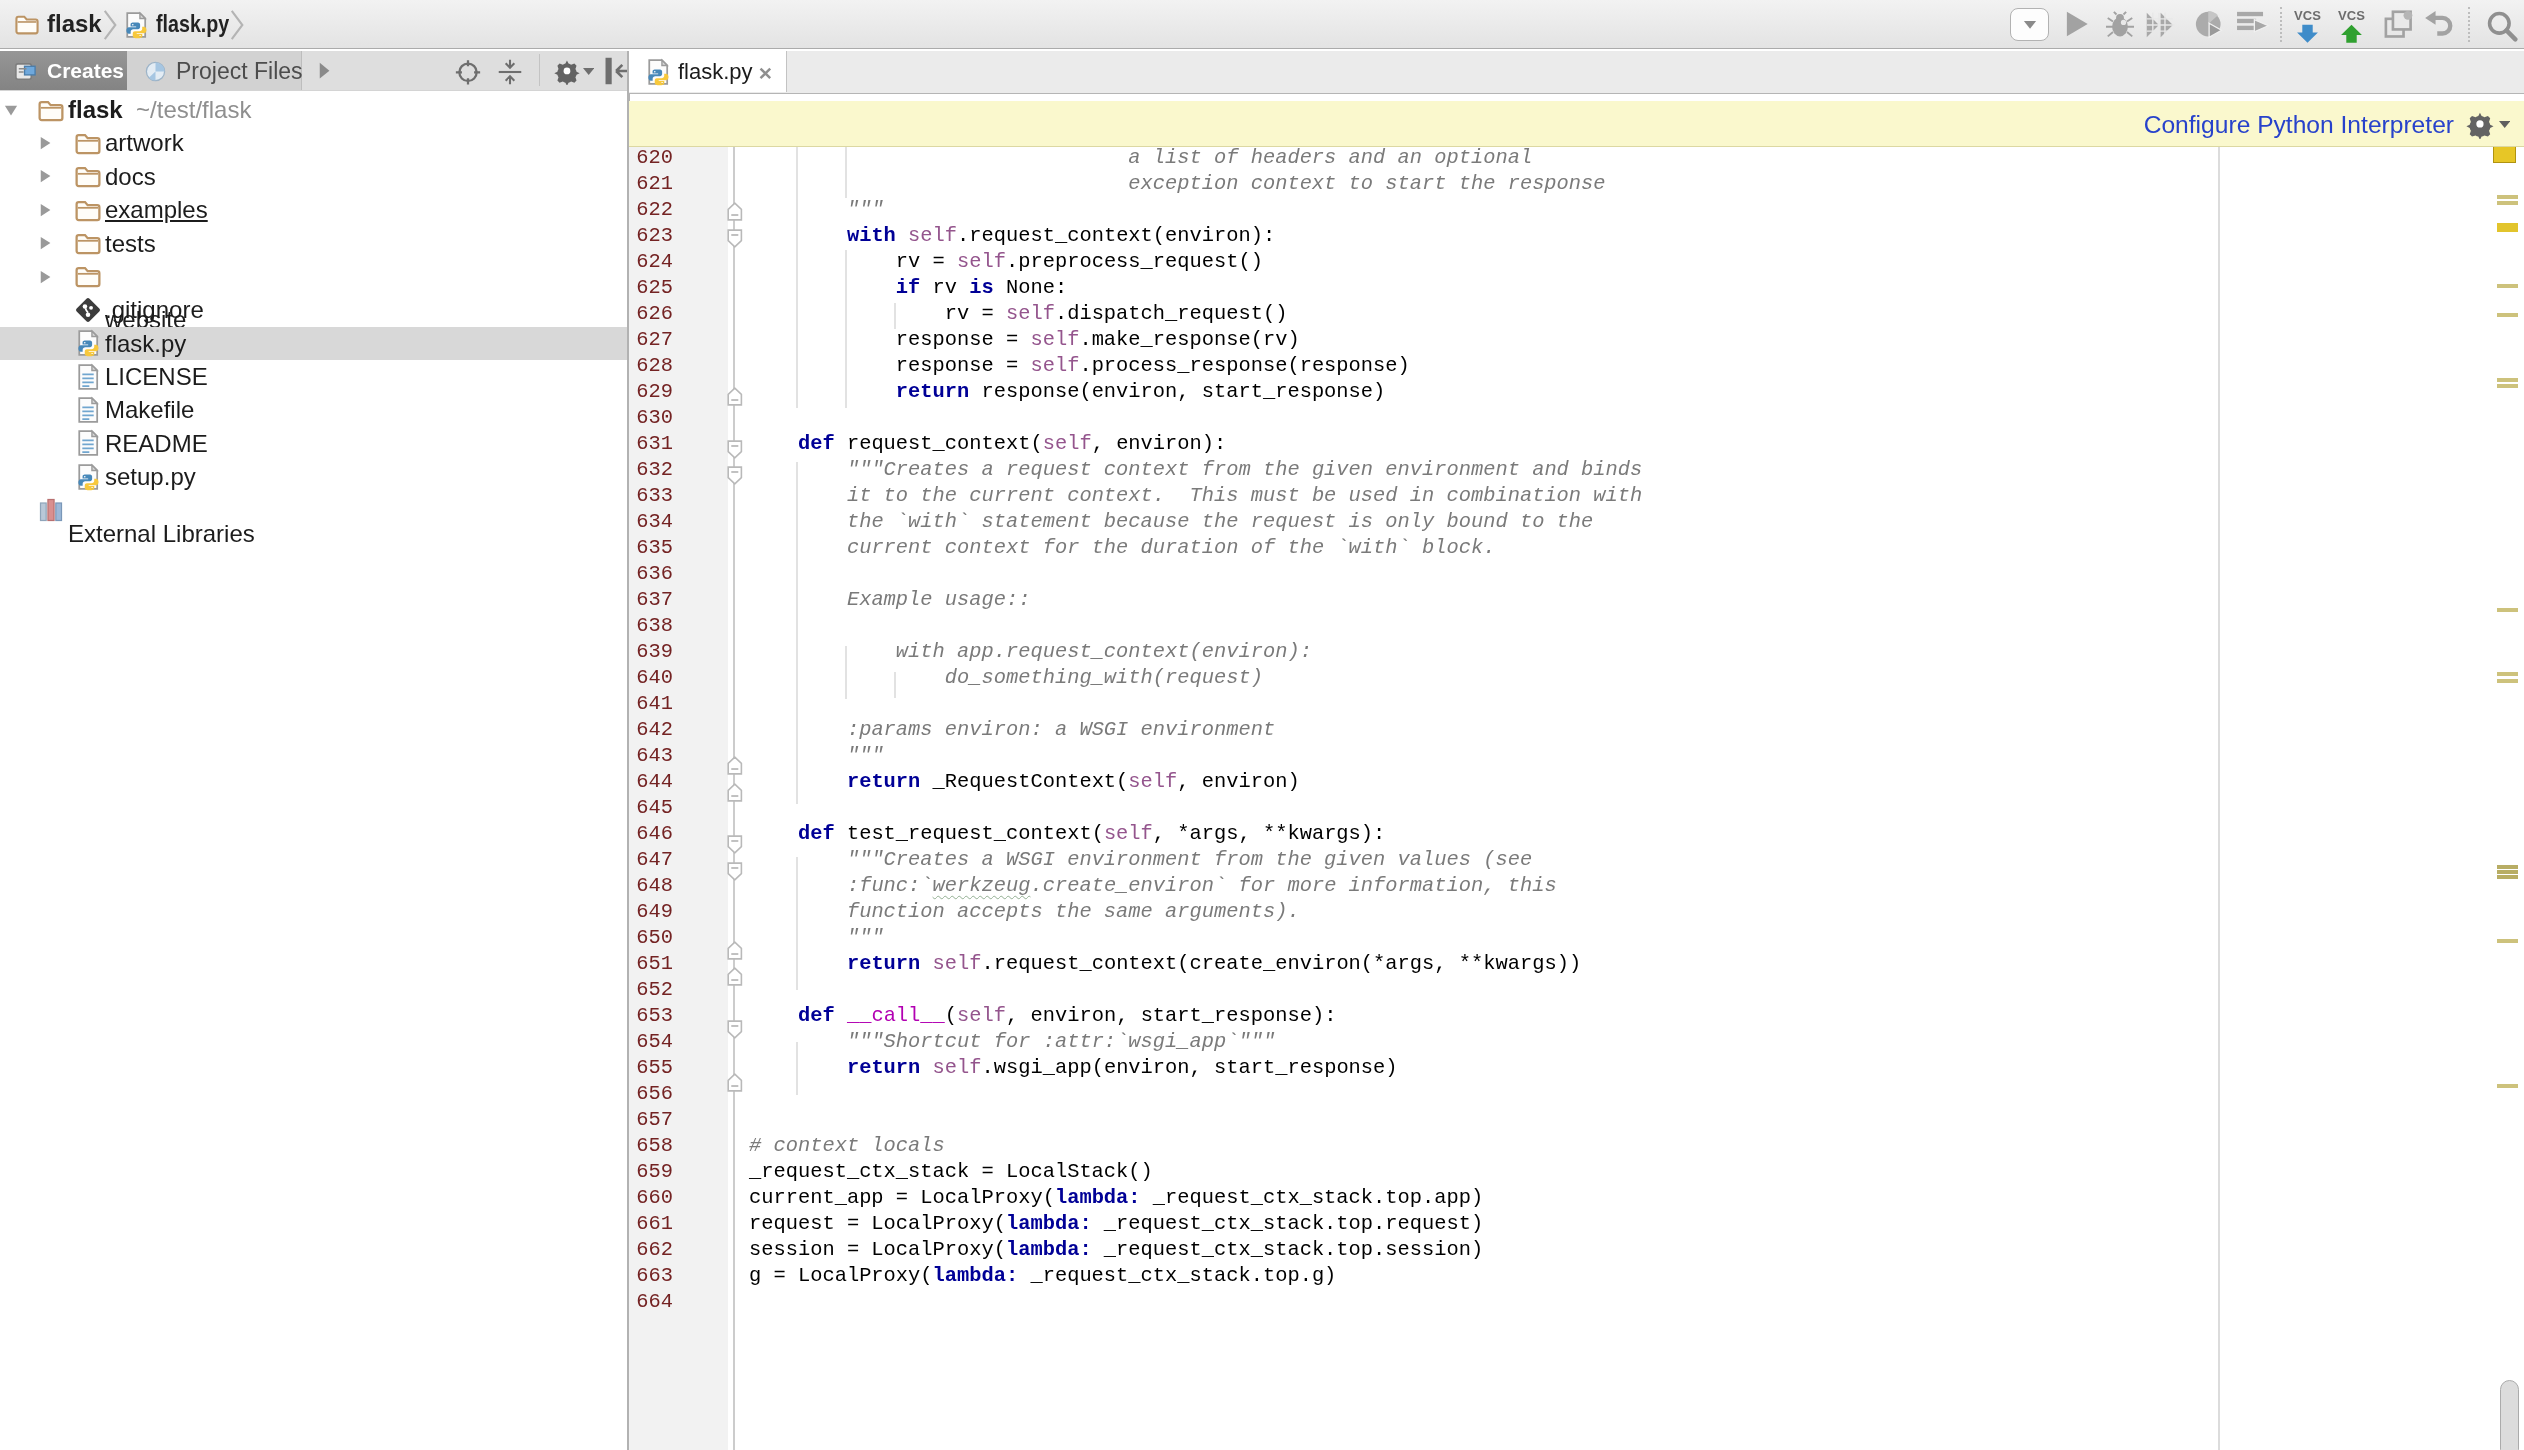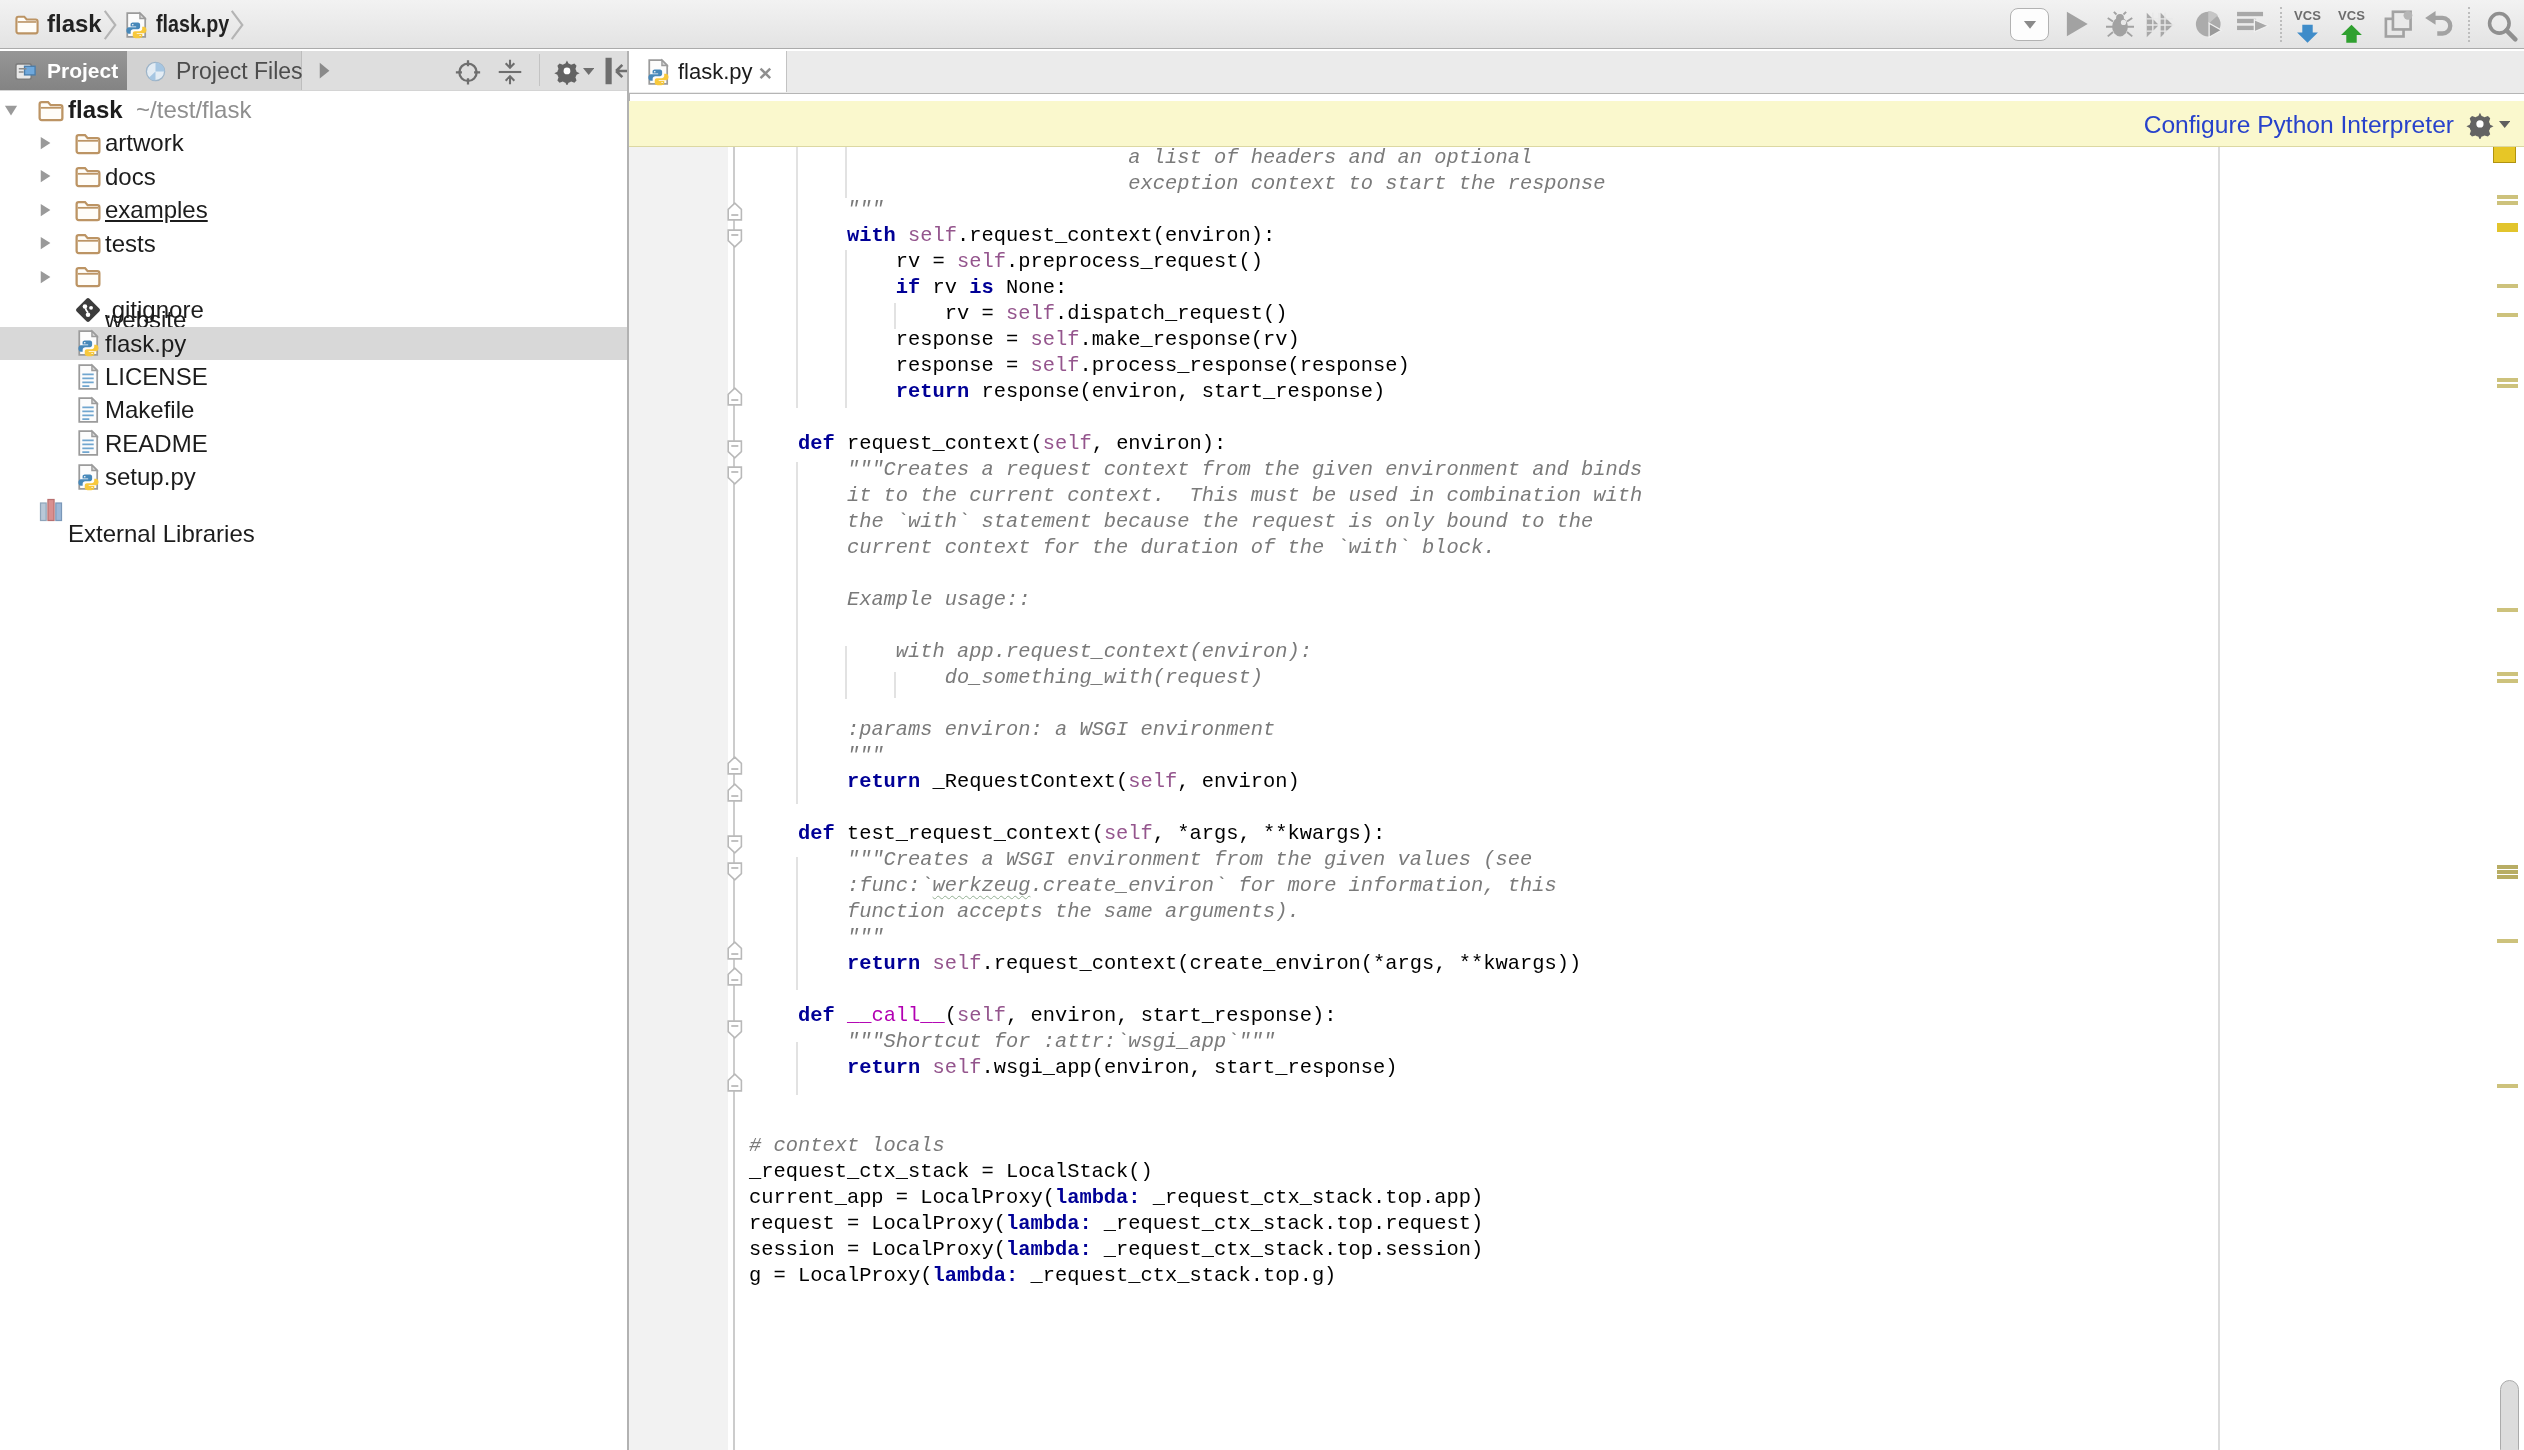--- a/index.html
+++ b/index.html
@@ -139,21 +139,21 @@
 <svg class="abs" style="left:2486px;top:9.7px" width="32" height="32" viewBox="0 0 36 36">
 <circle cx="15" cy="15" r="11" fill="none" stroke="#8f8f8f" stroke-width="4"></circle>
 <path d="M23 23 L33 33" stroke="#8f8f8f" stroke-width="5" stroke-linecap="round"></path>
     </svg>
 
 <div class="abs" style="left:0;top:51px;width:627px;height:40px;background:#dedede"></div>
 <div class="abs" style="left:0;top:51px;width:127px;height:40px;background:linear-gradient(#969696,#838383)"></div>
 <svg class="abs" style="left:14px;top:61px" width="23" height="23" viewBox="0 0 26 26">
       <use href="#projicon"></use>
     </svg>
-<div class="abs" style="left:47px;top:56px;font-size:21px;line-height:30px;color:#fff;font-weight:bold">Project</div>
+<div class="abs" style="left:47px;top:56px;font-size:21px;line-height:30px;color:#fff;font-weight:bold">Creates</div>
 <div class="abs" style="left:127px;top:51px;width:175px;height:40px;background:#d2d2d2;border-right:1.8px solid #bdbdbd"></div>
 <svg class="abs" style="left:144px;top:60px" width="23" height="23" viewBox="0 0 26 26">
       <use href="#pieicon"></use>
     </svg>
 <div class="abs" style="left:176px;top:55px;font-size:23px;line-height:32px;color:#4c4c4c">Project Files</div>
 <svg class="abs" style="left:318px;top:61px" width="12.3" height="19.3" viewBox="0 0 14 22">
       <path d="M2 2 v18 l11 -9 z" fill="#8a8a8a"></path>
     </svg>
 <svg class="abs" style="left:455px;top:60px" width="26" height="24.6" viewBox="0 0 30 28">
 <circle cx="15" cy="14" r="10" fill="none" stroke="#6e6e6e" stroke-width="2.6"></circle>
@@ -264,20 +264,65 @@
 <div class="abs" style="left:2218px;top:147px;width:1.8px;height:1304px;background:#dcdcdc"></div>
 <div class="abs" style="left:796px;top:145px;width:1.8px;height:263px;background:#e2e2e2"></div>
 <div class="abs" style="left:796px;top:462px;width:1.8px;height:342px;background:#e2e2e2"></div>
 <div class="abs" style="left:796px;top:857px;width:1.8px;height:133px;background:#e2e2e2"></div>
 <div class="abs" style="left:796px;top:1042px;width:1.8px;height:53px;background:#e2e2e2"></div>
 <div class="abs" style="left:845px;top:145px;width:1.8px;height:53px;background:#e2e2e2"></div>
 <div class="abs" style="left:845px;top:250px;width:1.8px;height:158px;background:#e2e2e2"></div>
 <div class="abs" style="left:845px;top:646px;width:1.8px;height:53px;background:#e2e2e2"></div>
 <div class="abs" style="left:894px;top:303px;width:1.8px;height:26px;background:#e2e2e2"></div>
 <div class="abs" style="left:894px;top:672px;width:1.8px;height:26px;background:#e2e2e2"></div>
+<pre class="abs" style="left:629px;top:145px;width:44px;text-align:right;color:#742323">620
+621
+622
+623
+624
+625
+626
+627
+628
+629
+630
+631
+632
+633
+634
+635
+636
+637
+638
+639
+640
+641
+642
+643
+644
+645
+646
+647
+648
+649
+650
+651
+652
+653
+654
+655
+656
+657
+658
+659
+660
+661
+662
+663
+664</pre>
 <pre class="abs" style="left:749px;top:145px;color:#000">                               <span class="d">a list of headers and an optional</span>
                                <span class="d">exception context to start the response</span>
         <span class="d">"""</span>
         <span class="k">with</span> <span class="s">self</span>.request_context(environ):
             rv = <span class="s">self</span>.preprocess_request()
             <span class="k">if</span> rv <span class="k">is</span> None:
                 rv = <span class="s">self</span>.dispatch_request()
             response = <span class="s">self</span>.make_response(rv)
             response = <span class="s">self</span>.process_response(response)
             <span class="k">return</span> response(environ, start_response)

